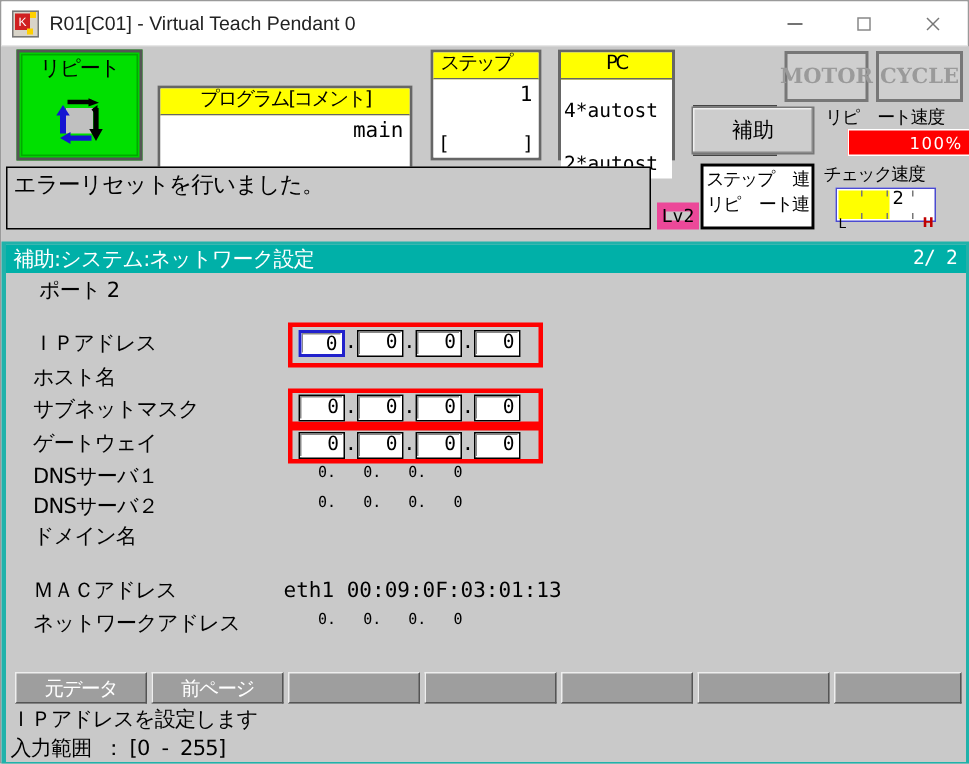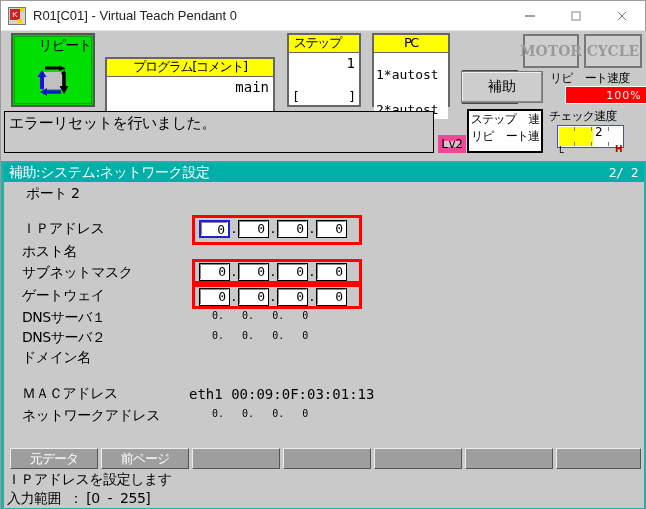--- a/index.html
+++ b/index.html
@@ -34,21 +34,21 @@
 
   
   .topstrip{position:relative;height:78px;width:646px;background:#c9c9c9;}
 
   
   .repeatbox{left:10px;top:2px;width:84px;height:74px;border:2px solid #555;background:#00d000;
              box-sizing:border-box;position:absolute;padding:1px;}
   .repeatbox .inner{width:100%;height:100%;border:1px solid #0a0;box-sizing:border-box;
                     background:#00e000;position:relative;}
   .repeatbox .lbl{position:absolute;top:0px;left:0;width:100%;text-align:center;
-                  font-size:14px;color:#000;font-family:"DejaVu Sans",sans-serif;letter-spacing:-1px;margin-left:12px;}
+                  font-size:14px;color:#000;font-family:"DejaVu Sans",sans-serif;letter-spacing:-1px;}
   .rpicon{position:absolute;left:50%;top:26px;transform:translateX(-50%);width:40px;height:36px;}
 
   
   .fbox{position:absolute;border:2px solid #666;background:#fff;box-sizing:border-box;}
   .fbox .hdr{background:#ffff00;color:#000;text-align:center;font-size:13px;line-height:16px;
              height:17px;border-bottom:1px solid #666;font-family:"DejaVu Sans",sans-serif;
              white-space:nowrap;overflow:hidden;letter-spacing:-1.5px;}
   .fbox .body{position:relative;height:calc(100% - 18px);background:#fff;}
   .fbox .val{position:absolute;right:4px;top:2px;font-size:14px;font-family:"DejaVu Sans Mono",monospace;color:#000;}
   .fbox .br{position:absolute;bottom:1px;left:3px;right:3px;font-size:13px;
@@ -205,21 +205,21 @@
           <div class="br">
             <span>[</span>
             <span>]</span>
           </div>
         </div>
       </div>
 
       <div class="fbox" style="left:371px;top:2px;width:78px;height:74px;">
         <div class="hdr">PC</div>
         <div class="body">
-          <div class="pcline" style="margin-top:14px;">1*autost</div>
+          <div class="pcline" style="margin-top:14px;">4*autost</div>
           <div class="pcline" style="margin-top:20px;">2*autost</div>
         </div>
       </div>
 
       <div class="lampbtn on" style="left:461px;top:3px;width:56px;height:34px;">
         <span>RUN</span>
       </div>
       <div class="lampbtn off" style="left:583px;top:3px;width:58px;height:34px;">
         <span>CYCLE</span>
       </div>

